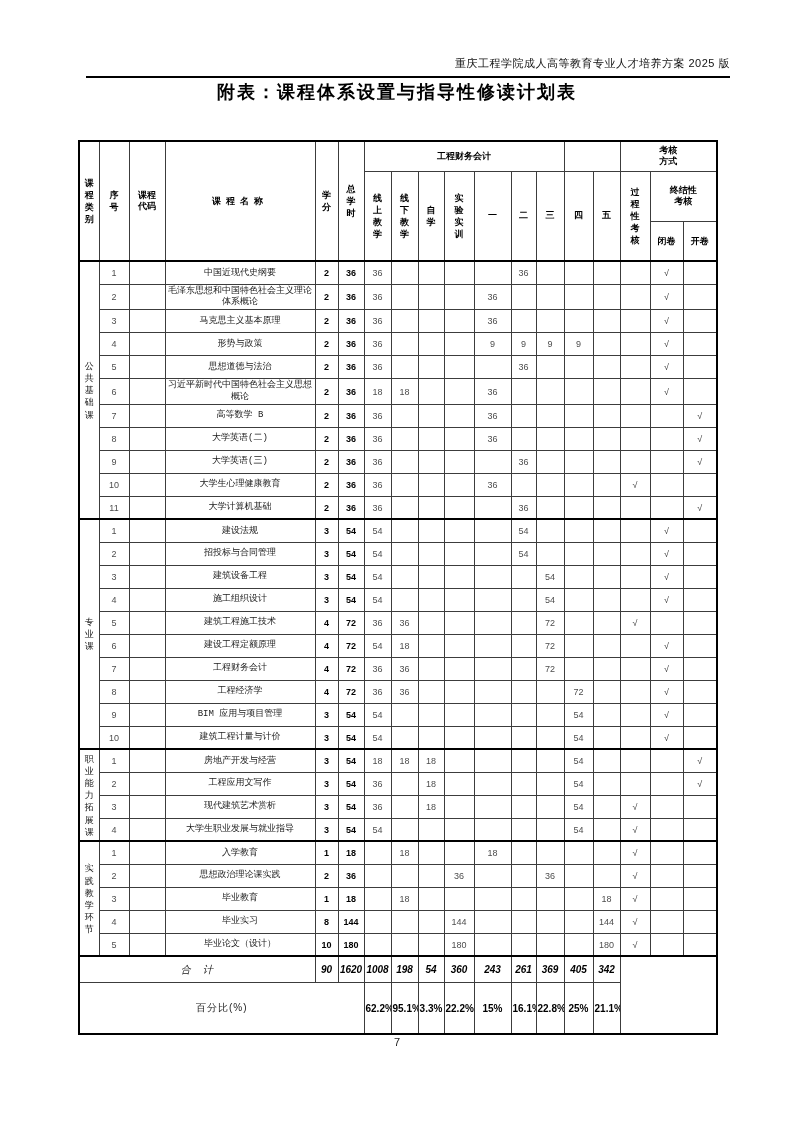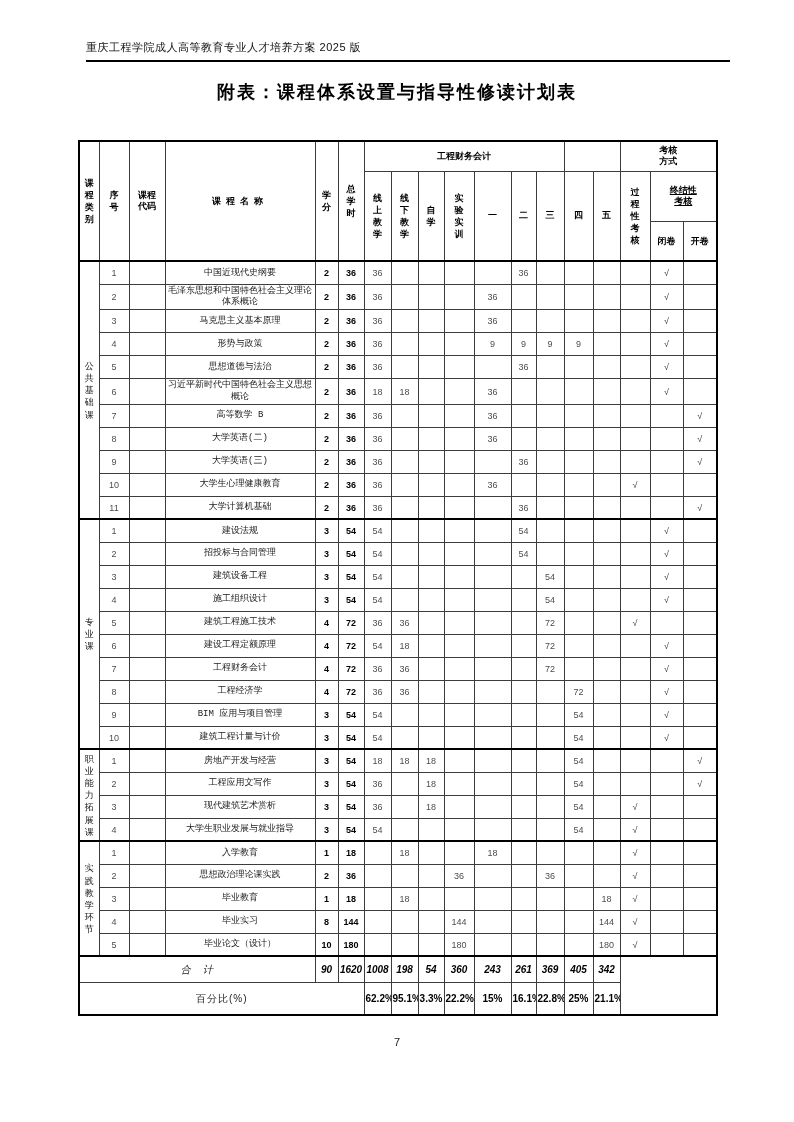--- a/index.html
+++ b/index.html
@@ -3,22 +3,22 @@
 <meta charset="utf-8">
 <style>
   * { margin:0; padding:0; box-sizing:border-box; }
   html,body { background:#fff; }
   body {
     width:794px; height:1122px; position:relative;
     font-family:"Liberation Sans","DejaVu Sans",sans-serif;
     color:#000; overflow:hidden;
   }
   .doc-header {
-    position:absolute; top:40px; left:86px; width:644px;
-    text-align:left; font-size:11px; color:#111;
+    position:absolute; top:56px; left:86px; width:644px;
+    text-align:right; font-size:11px; color:#111;
     padding-bottom:5px; border-bottom:2px solid #000;
     letter-spacing:.5px;
   }
   .doc-title {
     position:absolute; top:80px; left:0; width:100%;
     text-align:center; font-size:18px; font-weight:bold; letter-spacing:2px;
   }
   .table-wrap { position:absolute; top:140px; left:78px; }
   table.curr {
     border-collapse:collapse; table-layout:fixed; width:638px;
@@ -29,30 +29,30 @@
     font-size:9px; padding:1px; overflow:hidden;
   }
   .curr thead th { font-weight:bold; color:#000; }
   thead tr.hr-a { height:30px; }
   thead tr.hr-b { height:28px; }
   thead tr.hr-c { height:40px; }
   tbody tr { height:23px; }
   .vt { word-break:break-all; line-height:1.35;margin-top:31px; }
   .force-w1 { width:11px; margin:0 auto; word-break:break-all; line-height:1.35; }
   .force-w2 { width:22px; margin:0 auto; word-break:break-all; line-height:1.3; }
-  .force-w3 { width:31px; margin:12px auto; word-break:break-all; line-height:1.3;text-decoration:underline; }
+  .force-w3 { width:31px; margin:12px auto; word-break:break-all; line-height:1.3; }
   .cat-cell { font-size:9.5px; color:#111; }
   .name-cell { font-size:9.5px; color:#1a1a1a; line-height:1.25; padding:1px 2px;font-family:Liberation Mono, monospace; }
   .name-col-header { letter-spacing:5px; }
   .num { color:#4d4d4d; font-size:9px; }
   .b { font-weight:bold; color:#000; font-size:9.5px; }
   .check { color:#3f3f3f; font-size:11px; font-weight:normal; }
   tbody tr.section-start td { border-top:2px solid #000; }
   tfoot tr.total-row td { border-top:2px solid #000; height:26px;font-style:italic; }
-  tfoot tr.percent-row td { height:33px; }
+  tfoot tr.percent-row td { height:52px; }
   tfoot .label { color:#222; font-size:10px; letter-spacing:1px; }
   tfoot .b { font-size:10px; }
   .page-number {
     position:absolute; top:1036px; left:0; width:100%;
     text-align:center; font-size:11px; color:#222;
   }
 </style>
 </head>
 <body>
 

